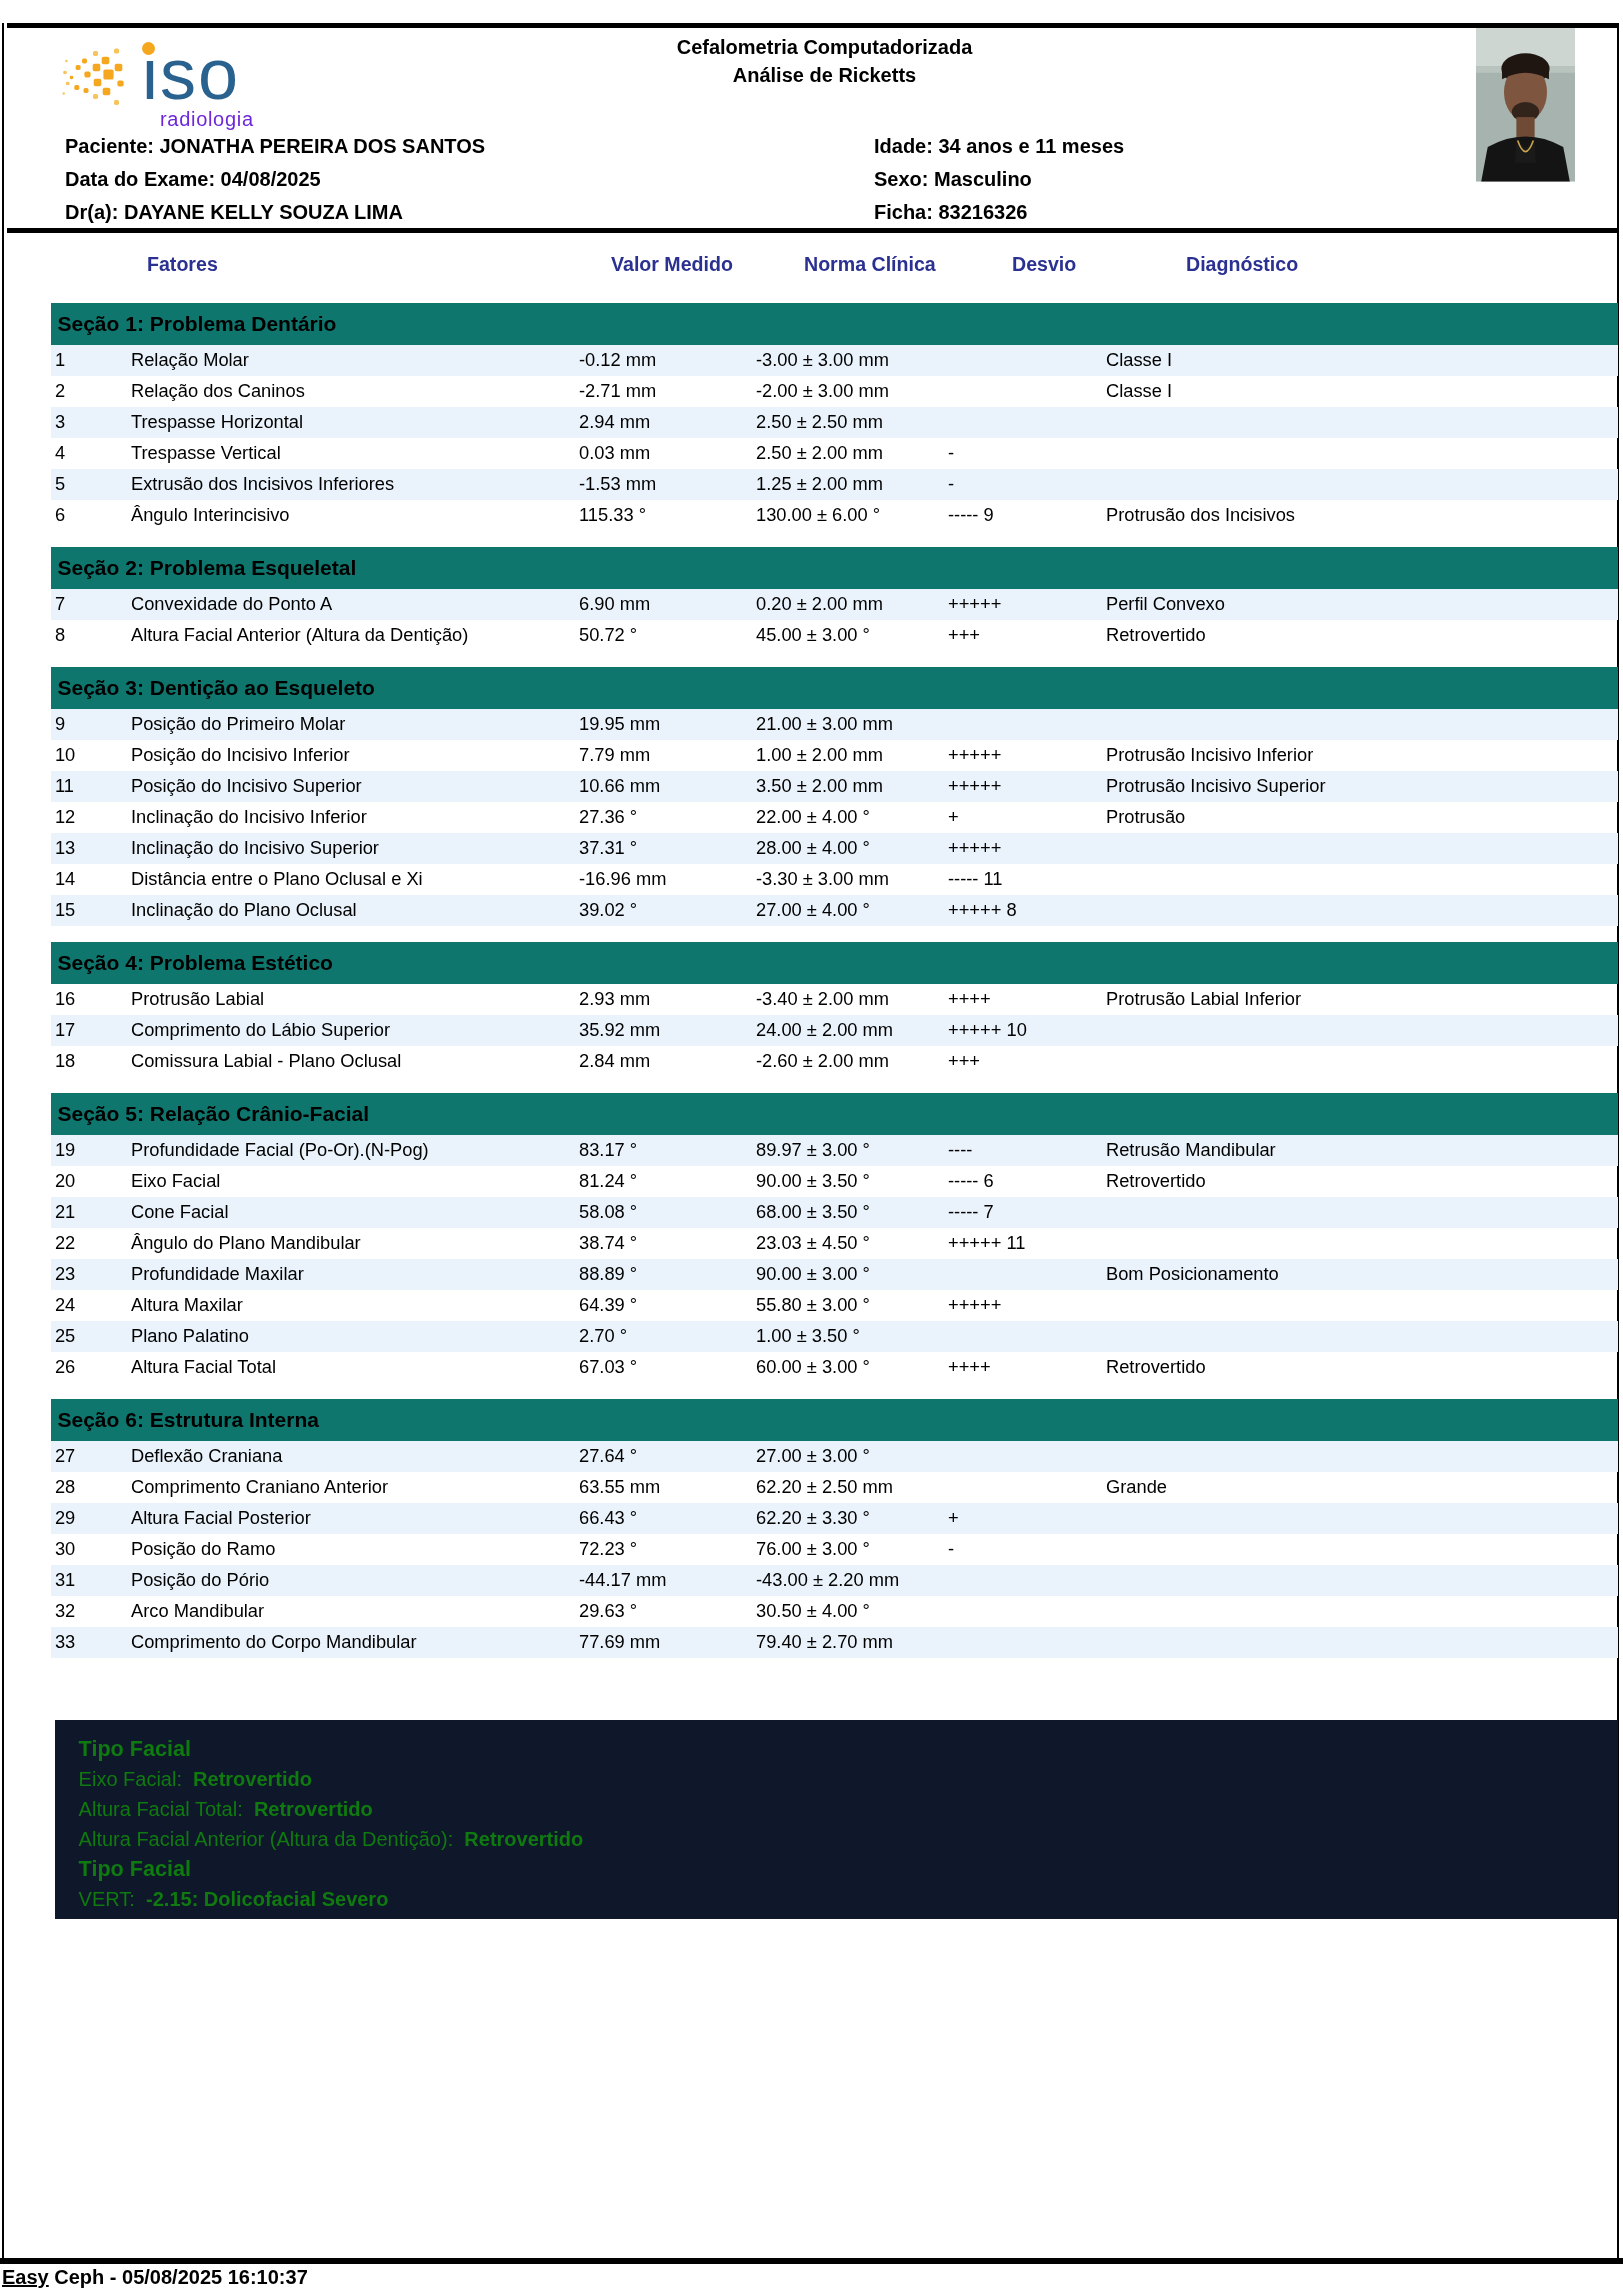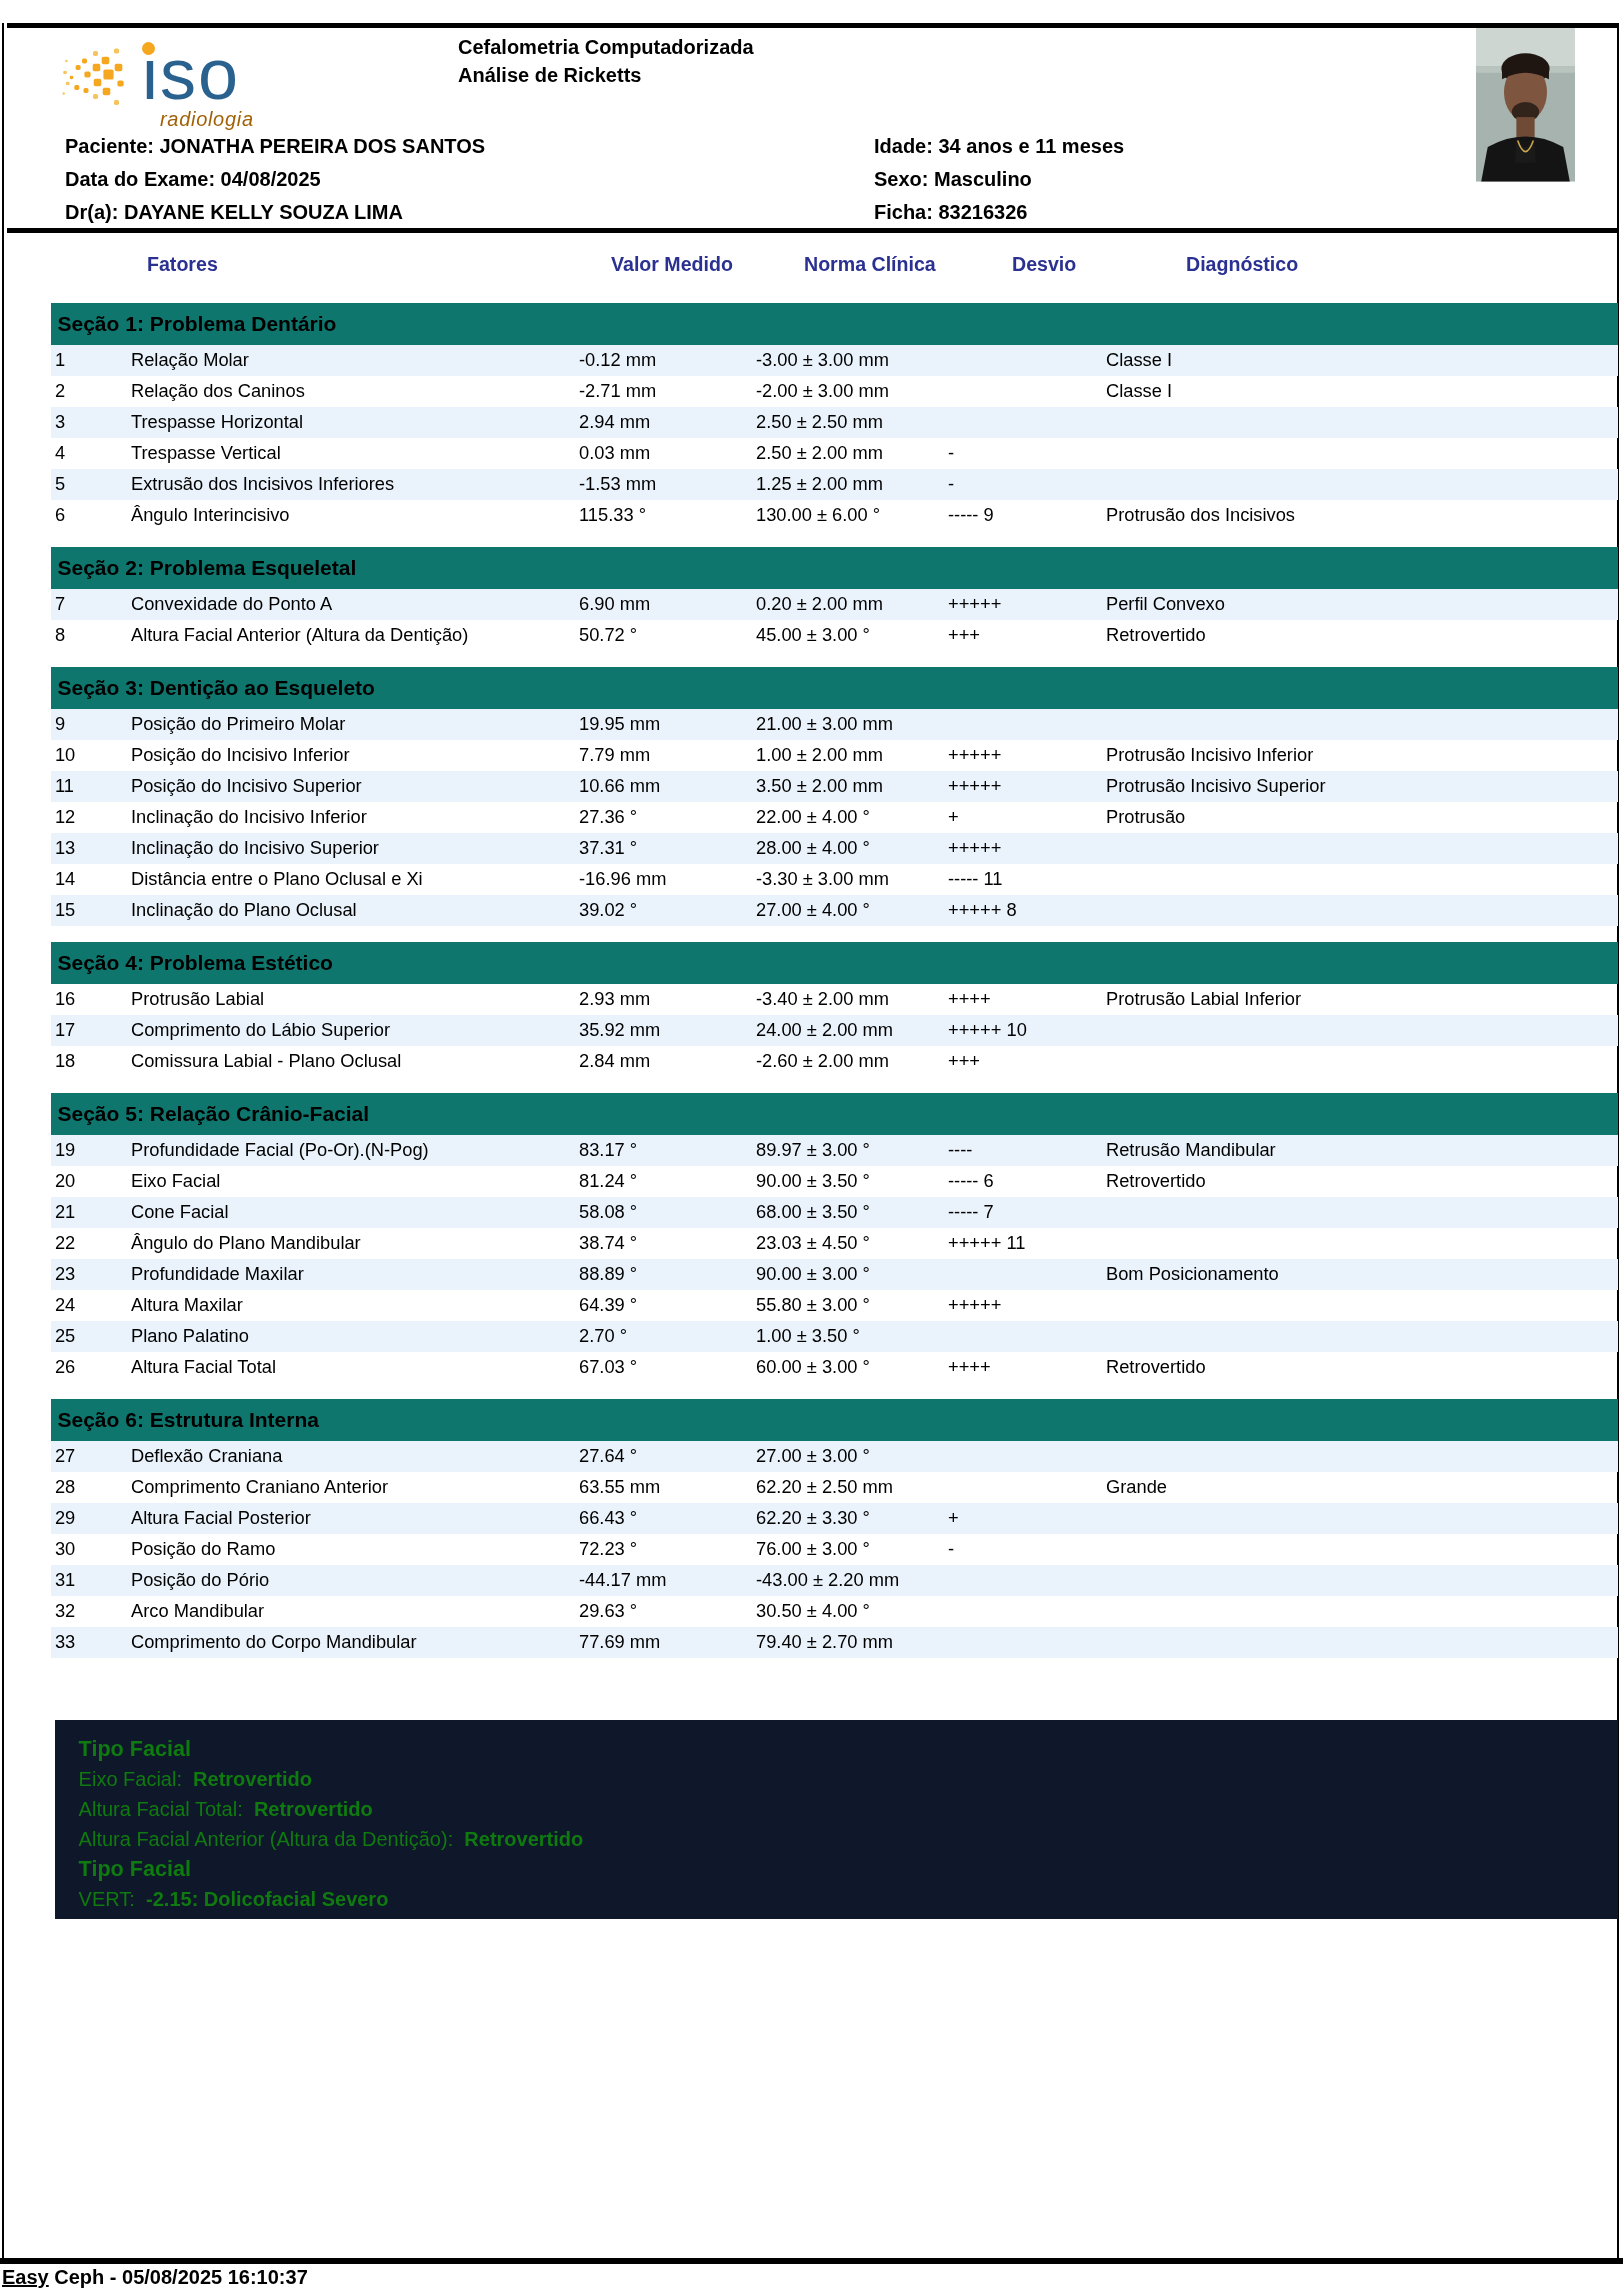--- a/index.html
+++ b/index.html
@@ -21,23 +21,23 @@
       19.6px 36px 0 2px #f5a81f, 13px 46px 0 1.3px #f5a81f, 18.3px 56px 0 2px #f5a81f,
       26px 29.5px 0 2px #f5a81f, 29px 43px 0 2.6px #f5a81f, 27.5px 59px 0 2px #f5a81f,
       37px 22px 0 2px #f8c35a, 38px 36px 0 3.3px #f5a81f, 39px 51px 0 3.3px #f5a81f,
       37px 65px 0 2px #f8c35a, 47px 29px 0 3.3px #f5a81f, 50px 43px 0 4.6px #f5a81f,
       48px 60px 0 3.3px #f5a81f, 58px 19.6px 0 2px #f8c35a, 60px 36px 0 3.3px #f5a81f,
       62px 52px 0 2.6px #f5a81f, 58px 71px 0 2px #f8c35a, 6.5px 41px 0 1.3px #f8c35a,
       9.2px 52px 0 1.3px #f8c35a, 7.9px 29.5px 0 0.7px #f8c35a, 5.2px 62px 0 0.7px #f8c35a;}
   .logo-text{position:absolute;left:84px;top:6.5px;font-size:72px;line-height:1;
     color:#29618f;letter-spacing:2px;font-weight:400;}
   .logo-idot{position:absolute;left:84px;top:11px;width:13px;height:13px;border-radius:50%;background:#f5a81f;}
-  .logo-sub{position:absolute;left:102px;top:77px;font-size:20px;color:#a16207;letter-spacing:0.7px;font-style:italic;}
-
-  .titles{position:absolute;left:458px;top:34px;width:733px;}
+  .logo-sub{position:absolute;left:102px;top:77px;font-size:20px;color:#6d28d9;letter-spacing:0.7px;}
+
+  .titles{position:absolute;left:458px;top:34px;width:733px;text-align:center;}
   .titles .t1,.titles .t2{font-size:20px;font-weight:bold;line-height:27.5px;}
 
   .pinfo-left{position:absolute;left:65px;top:130px;font-size:20px;font-weight:bold;line-height:33px;}
   .pinfo-right{position:absolute;left:874px;top:130px;font-size:20px;font-weight:bold;line-height:33px;}
 
   .photo{position:absolute;left:1476px;top:28px;width:99px;height:154px;overflow:hidden;}
 
   
   .tbl{position:absolute;left:51px;top:250px;width:1567px;}
   .thead{display:grid;grid-template-columns:80px 448px 177px 192px 158px 1fr;

